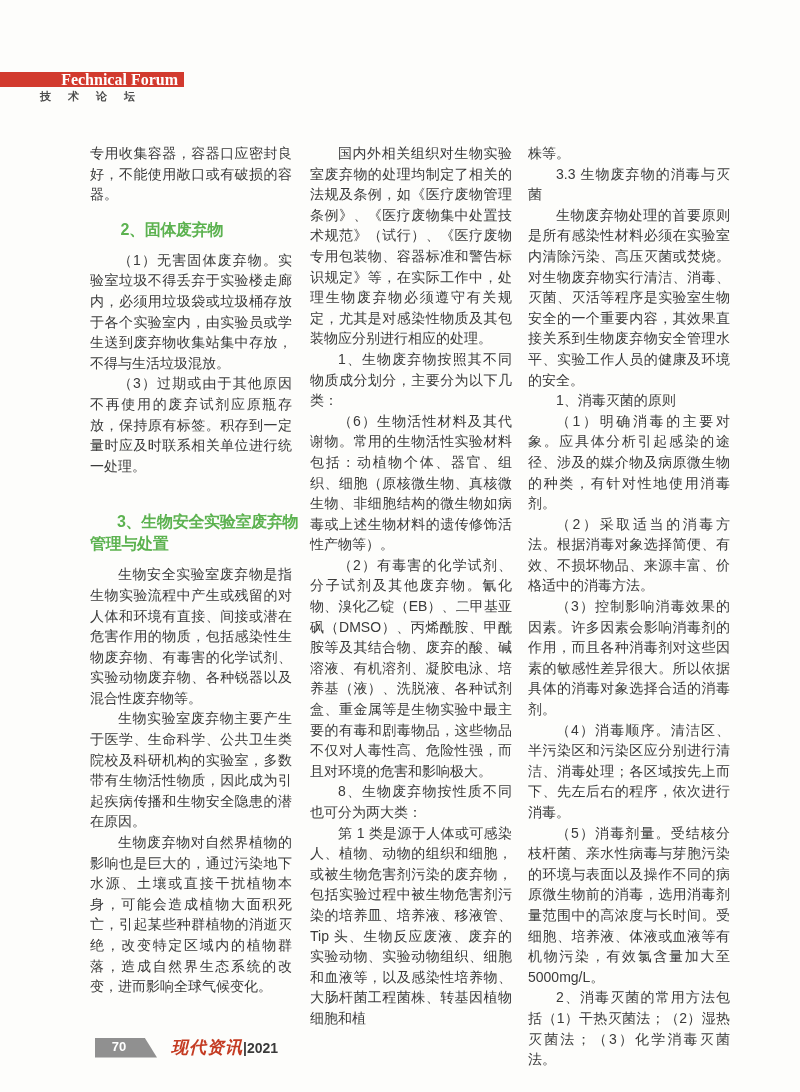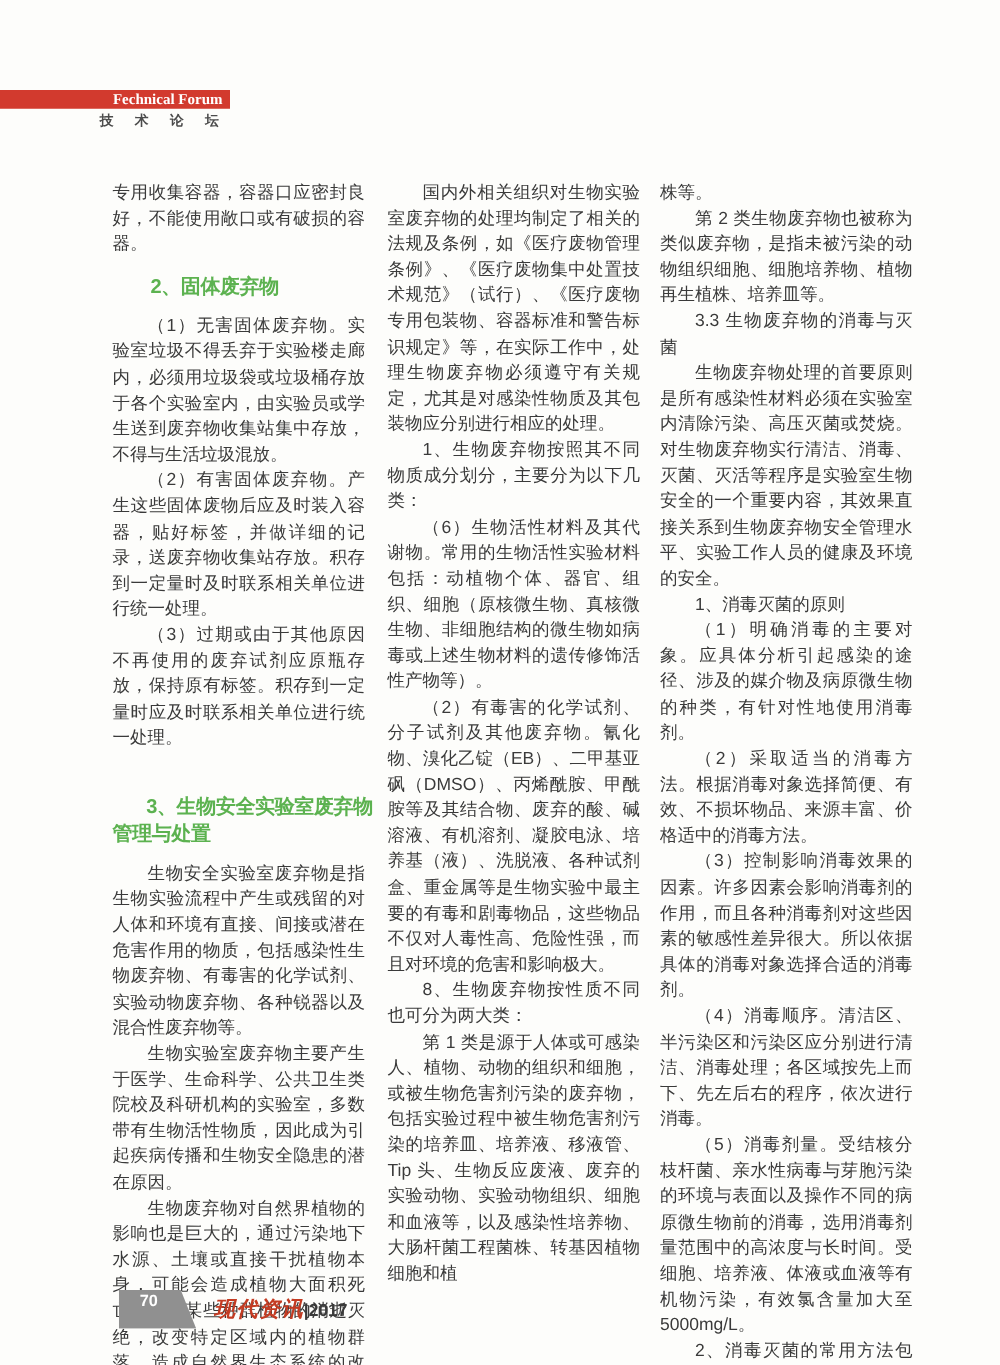--- a/index.html
+++ b/index.html
@@ -9,28 +9,28 @@
     background:#fdfdfb;
     overflow:hidden;
     font-family:"Liberation Sans","DejaVu Sans",sans-serif;
   }
   
   .header-bar{
     position:absolute;left:0;top:72px;width:184px;height:15px;
     background:#d23a2e;
     color:#fff;
     font-family:"Liberation Serif","DejaVu Serif",serif;
-    font-weight:bold;font-size:12px;line-height:15px;
+    font-weight:bold;font-size:16px;line-height:15px;
     text-align:right;
     padding-right:6px;
     box-sizing:border-box;
   }
   .header-cn{
     position:absolute;left:0;top:89px;width:182px;
-    text-align:right;
+    text-align:center;
     font-size:11px;font-weight:bold;color:#4c4c4c;
     letter-spacing:7px;
   }
   
   .col{
     position:absolute;top:143px;width:202px;
     font-size:14px;line-height:20.6px;
     color:#3a3a3a;
     text-align:justify;
   }
@@ -51,21 +51,21 @@
   .h2.two{text-indent:0;}
   .h2.two span{display:block;}
   .h2.two .hl1{padding-left:27px;white-space:nowrap;margin-top:35px;}
   .h2.two .hl2{padding-left:0;}
   
   .footer{
     position:absolute;left:95px;top:1039px;height:17px;
     display:flex;align-items:center;
   }
   .page-num{
-    width:62px;height:31px;
+    width:62px;height:20px;
     background:#909090;
     clip-path:polygon(0 0,80% 0,100% 100%,0 100%);
     color:#fff;
     font-size:13px;font-weight:bold;line-height:17px;
     text-align:center;
     padding-right:14px;
     box-sizing:border-box;
   }
   .journal{
     margin-left:14px;
@@ -92,21 +92,20 @@
 
   <div class="header-bar">
     <span>Fechnical Forum</span>
   </div>
   <div class="header-cn">技 术 论 坛</div>
 
   <div class="col col-1">
     <p class="para">专用收集容器，容器口应密封良好，不能使用敞口或有破损的容器。</p>
     <p class="h2">2、固体废弃物</p>
     <p class="ind">（1）无害固体废弃物。实验室垃圾不得丢弃于实验楼走廊内，必须用垃圾袋或垃圾桶存放于各个实验室内，由实验员或学生送到废弃物收集站集中存放，不得与生活垃圾混放。</p>
-    <p class="ind">（2）有害固体废弃物。产生这些固体废物后应及时装入容器，贴好标签，并做详细的记录，送废弃物收集站存放。积存到一定量时及时联系相关单位进行统一处理。</p>
     <p class="ind">（3）过期或由于其他原因不再使用的废弃试剂应原瓶存放，保持原有标签。积存到一定量时应及时联系相关单位进行统一处理。</p>
     <p class="h2 two">
       <span class="hl1">3、生物安全实验室废弃物</span>
       <span class="hl2">管理与处置</span>
     </p>
     <p class="ind">生物安全实验室废弃物是指生物实验流程中产生或残留的对人体和环境有直接、间接或潜在危害作用的物质，包括感染性生物废弃物、有毒害的化学试剂、实验动物废弃物、各种锐器以及混合性废弃物等。</p>
     <p class="ind">生物实验室废弃物主要产生于医学、生命科学、公共卫生类院校及科研机构的实验室，多数带有生物活性物质，因此成为引起疾病传播和生物安全隐患的潜在原因。</p>
     <p class="ind">生物废弃物对自然界植物的影响也是巨大的，通过污染地下水源、土壤或直接干扰植物本身，可能会造成植物大面积死亡，引起某些种群植物的消逝灭绝，改变特定区域内的植物群落，造成自然界生态系统的改变，进而影响全球气候变化。</p>
 
   </div>
@@ -115,32 +114,31 @@
     <p class="ind">国内外相关组织对生物实验室废弃物的处理均制定了相关的法规及条例，如《医疗废物管理条例》、《医疗废物集中处置技术规范》（试行）、《医疗废物专用包装物、容器标准和警告标识规定》等，在实际工作中，处理生物废弃物必须遵守有关规定，尤其是对感染性物质及其包装物应分别进行相应的处理。</p>
     <p class="ind">1、生物废弃物按照其不同物质成分划分，主要分为以下几类：</p>
     <p class="ind">（6）生物活性材料及其代谢物。常用的生物活性实验材料包括：动植物个体、器官、组织、细胞（原核微生物、真核微生物、非细胞结构的微生物如病毒或上述生物材料的遗传修饰活性产物等）。</p>
     <p class="ind">（2）有毒害的化学试剂、分子试剂及其他废弃物。氰化物、溴化乙锭（EB）、二甲基亚砜（DMSO）、丙烯酰胺、甲酰胺等及其结合物、废弃的酸、碱溶液、有机溶剂、凝胶电泳、培养基（液）、洗脱液、各种试剂盒、重金属等是生物实验中最主要的有毒和剧毒物品，这些物品不仅对人毒性高、危险性强，而且对环境的危害和影响极大。</p>
     <p class="ind">8、生物废弃物按性质不同也可分为两大类：</p>
     <p class="ind">第 1 类是源于人体或可感染人、植物、动物的组织和细胞，或被生物危害剂污染的废弃物，包括实验过程中被生物危害剂污染的培养皿、培养液、移液管、Tip 头、生物反应废液、废弃的实验动物、实验动物组织、细胞和血液等，以及感染性培养物、大肠杆菌工程菌株、转基因植物细胞和植</p>
   </div>
 
   <div class="col col-3">
     <p class="para">株等。</p>
-    <p class="ind">第 2 类生物废弃物也被称为类似废弃物，是指未被污染的动物组织细胞、细胞培养物、植物再生植株、培养皿等。</p>
     <p class="ind">3.3 生物废弃物的消毒与灭菌</p>
     <p class="ind">生物废弃物处理的首要原则是所有感染性材料必须在实验室内清除污染、高压灭菌或焚烧。对生物废弃物实行清洁、消毒、灭菌、灭活等程序是实验室生物安全的一个重要内容，其效果直接关系到生物废弃物安全管理水平、实验工作人员的健康及环境的安全。</p>
     <p class="ind">1、消毒灭菌的原则</p>
     <p class="ind">（1）明确消毒的主要对象。应具体分析引起感染的途径、涉及的媒介物及病原微生物的种类，有针对性地使用消毒剂。</p>
     <p class="ind">（2）采取适当的消毒方法。根据消毒对象选择简便、有效、不损坏物品、来源丰富、价格适中的消毒方法。</p>
     <p class="ind">（3）控制影响消毒效果的因素。许多因素会影响消毒剂的作用，而且各种消毒剂对这些因素的敏感性差异很大。所以依据具体的消毒对象选择合适的消毒剂。</p>
     <p class="ind">（4）消毒顺序。清洁区、半污染区和污染区应分别进行清洁、消毒处理；各区域按先上而下、先左后右的程序，依次进行消毒。</p>
     <p class="ind">（5）消毒剂量。受结核分枝杆菌、亲水性病毒与芽胞污染的环境与表面以及操作不同的病原微生物前的消毒，选用消毒剂量范围中的高浓度与长时间。受细胞、培养液、体液或血液等有机物污染，有效氯含量加大至5000mg/L。</p>
     <p class="ind">2、消毒灭菌的常用方法包括（1）干热灭菌法；（2）湿热灭菌法；（3）化学消毒灭菌法。</p>
   </div>
 
   <div class="footer">
     <div class="page-num">70</div>
     <div class="journal">
-      <span>现代资讯</span><span class="year">|2017</span>
+      <span>现代资讯</span><span class="year">|2021</span>
     </div>
   </div>
 
 </div>
 
 </body></html>

